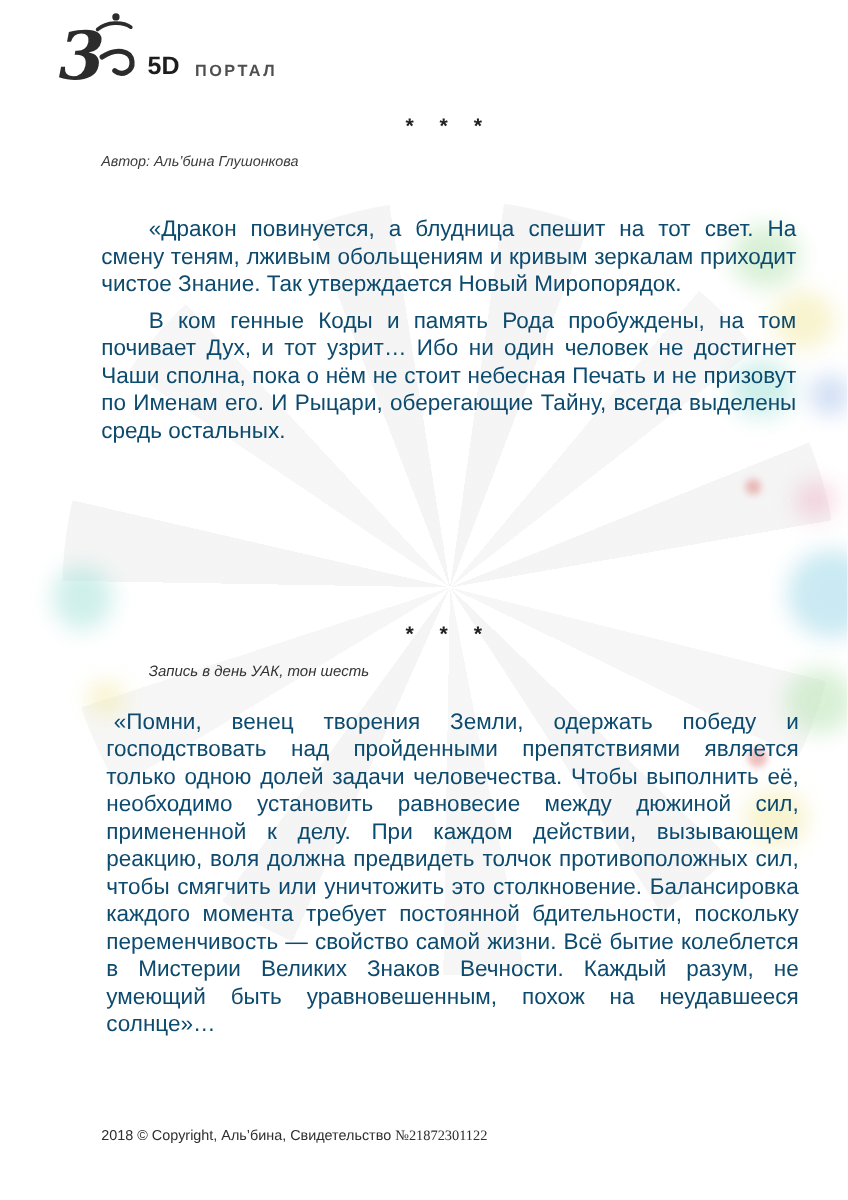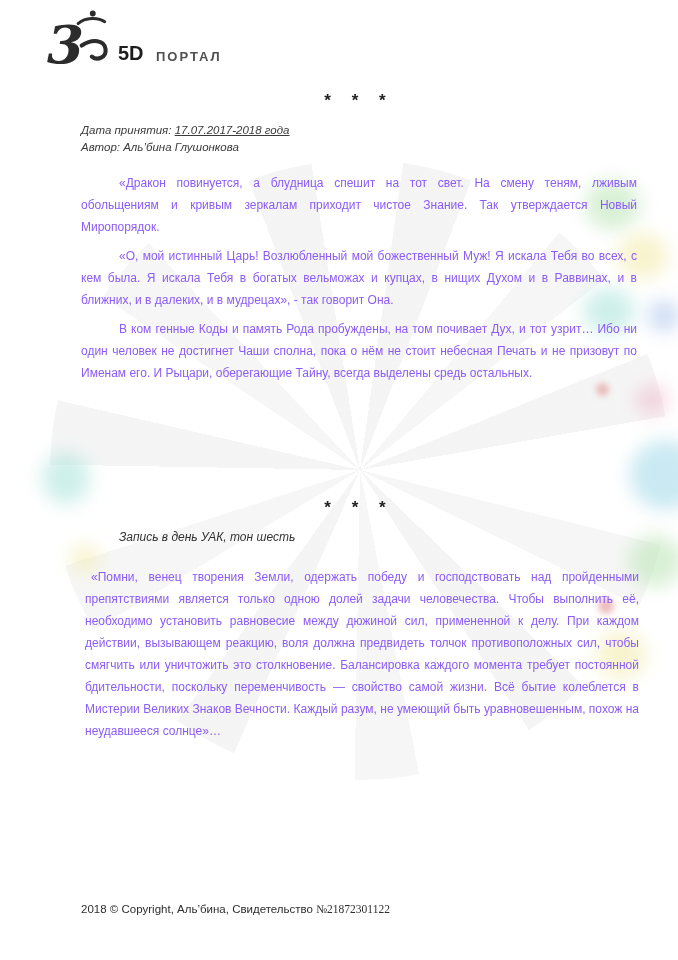--- a/index.html
+++ b/index.html
@@ -59,21 +59,21 @@
   .sep-1{top:91px;}
   .sep-2{top:498px;}
 
   
   .meta{position:absolute;left:81px;top:122px;font-style:italic;
         font-size:11.5px;line-height:16.5px;color:#3a3a3a;}
   .meta .u{text-decoration:underline;}
 
   
   .body-block{position:absolute;left:81px;width:556px;
-        font-size:12px;line-height:22px;color:#8b5cf6;
+        font-size:18px;line-height:22px;color:#0c4a6e;
         text-align:justify;}
   .body-1{top:172px;}
   .body-1 p{margin:0 0 7px 0;text-indent:38px;}
   .section-heading{position:absolute;left:119px;top:530px;
         font-style:italic;font-size:12px;color:#333;}
   .body-2{top:566px;left:85px;width:554px;}
   .body-2 p{margin:0;text-indent:6px;}
 
   
   .footer{position:absolute;left:81px;top:903px;font-size:11.5px;color:#2e2e2e;text-align:center;}
@@ -106,32 +106,27 @@
     <circle cx="50" cy="-2" r="3.2" fill="#2c2c2c"></circle>
   </svg>
   <span class="logo-5d">5D</span>
   <span class="logo-portal">ПОРТАЛ</span>
 </div>
 
 <div class="sep sep-1">* * *</div>
 
 <div class="meta">
   <div>
-    <span>Дата принятия:</span>
-    <span class="u">17.07.2017-2018 года</span>
-  </div>
-  <div>
     <span>Автор:</span>
     <span>Аль’бина  Глушонкова</span>
   </div>
 </div>
 
 <div class="body-block body-1">
   <p>«Дракон повинуется, а блудница спешит на тот свет. На смену теням, лживым обольщениям и кривым зеркалам приходит чистое Знание. Так утверждается Новый Миропорядок.</p>
-  <p>«О, мой истинный Царь! Возлюбленный мой божественный Муж! Я искала Тебя во всех, с кем была. Я искала Тебя в богатых вельможах и купцах, в нищих Духом и в Раввинах, и в ближних, и в далеких, и в мудрецах», - так говорит Она.</p>
   <p>В ком генные Коды и память Рода пробуждены, на том почивает Дух, и тот узрит… Ибо ни один человек не достигнет Чаши сполна, пока о нём не стоит небесная Печать и не призовут по Именам его. И Рыцари, оберегающие Тайну, всегда выделены средь остальных.</p>
 </div>
 
 <div class="sep sep-2">* * *</div>
 
 <div class="section-heading">Запись в день УАК, тон шесть</div>
 
 <div class="body-block body-2">
   <p>«Помни, венец творения Земли, одержать победу и господствовать над пройденными препятствиями является только одною долей задачи человечества. Чтобы выполнить её, необходимо установить равновесие между дюжиной сил, примененной к делу. При каждом действии, вызывающем реакцию, воля должна предвидеть толчок противоположных сил, чтобы смягчить или уничтожить это столкновение. Балансировка каждого момента требует постоянной бдительности, поскольку переменчивость — свойство самой жизни. Всё бытие колеблется в Мистерии Великих Знаков Вечности. Каждый разум, не умеющий быть уравновешенным, похож на неудавшееся солнце»…</p>
 </div>

